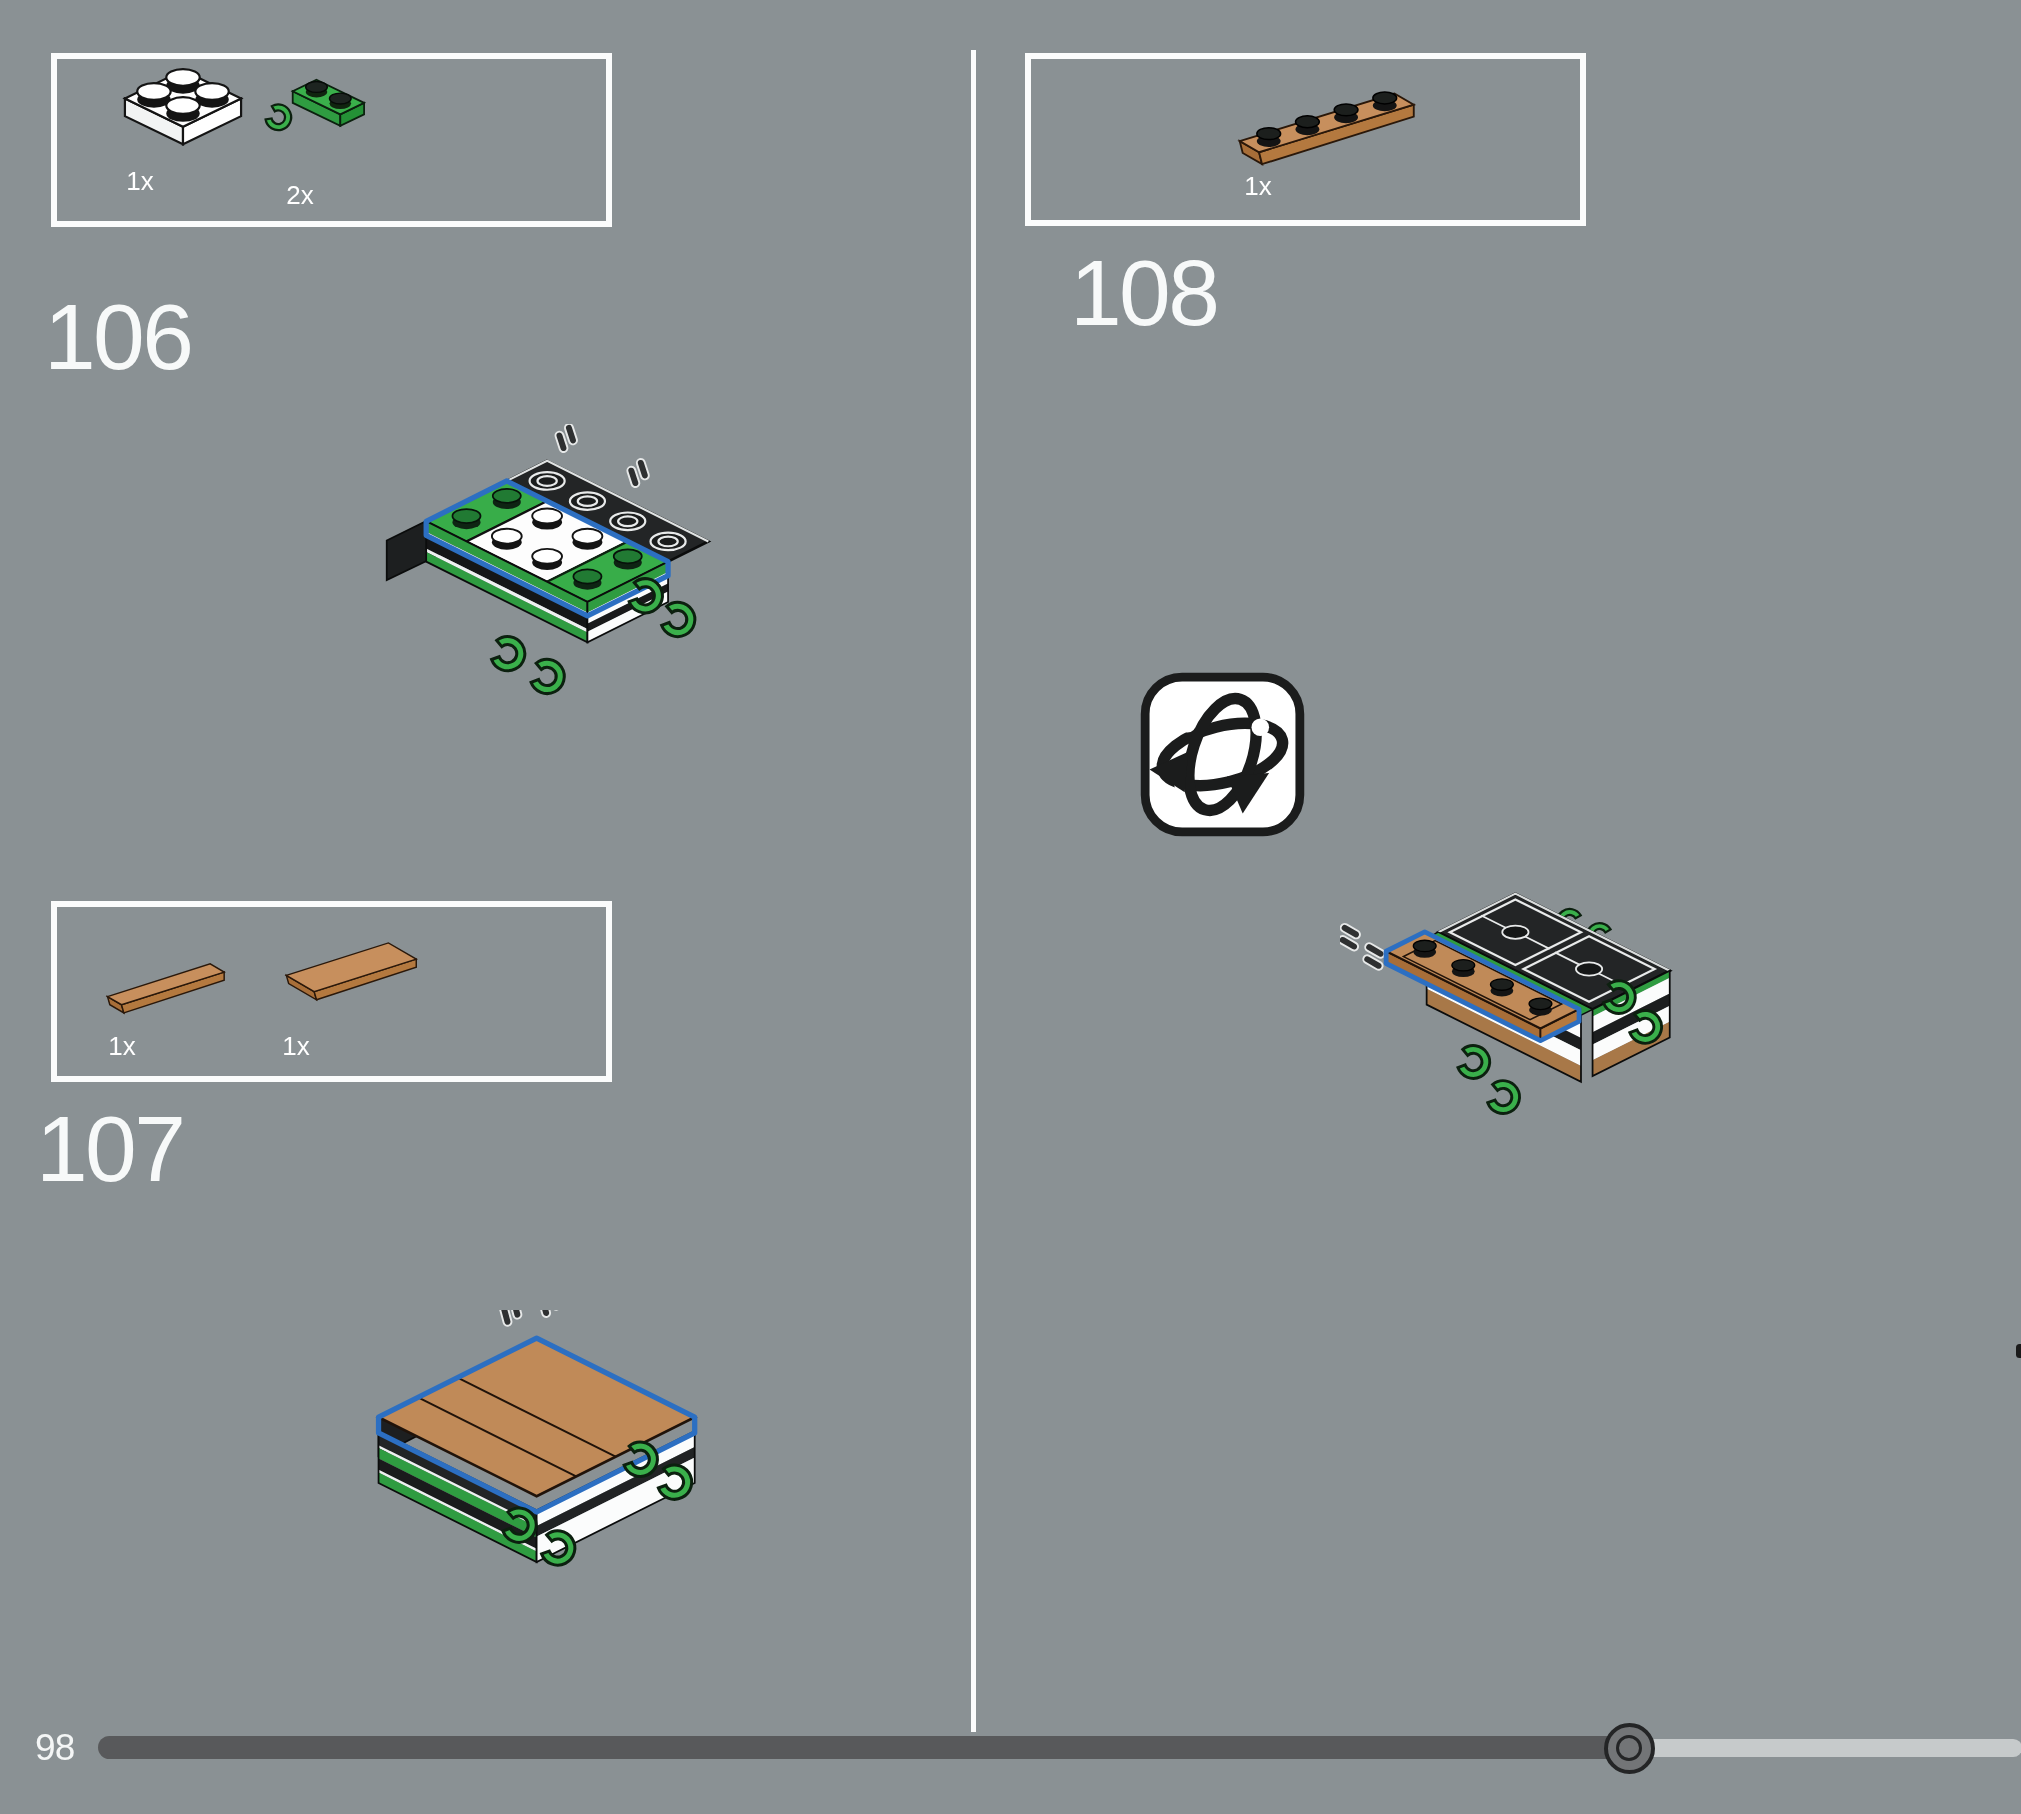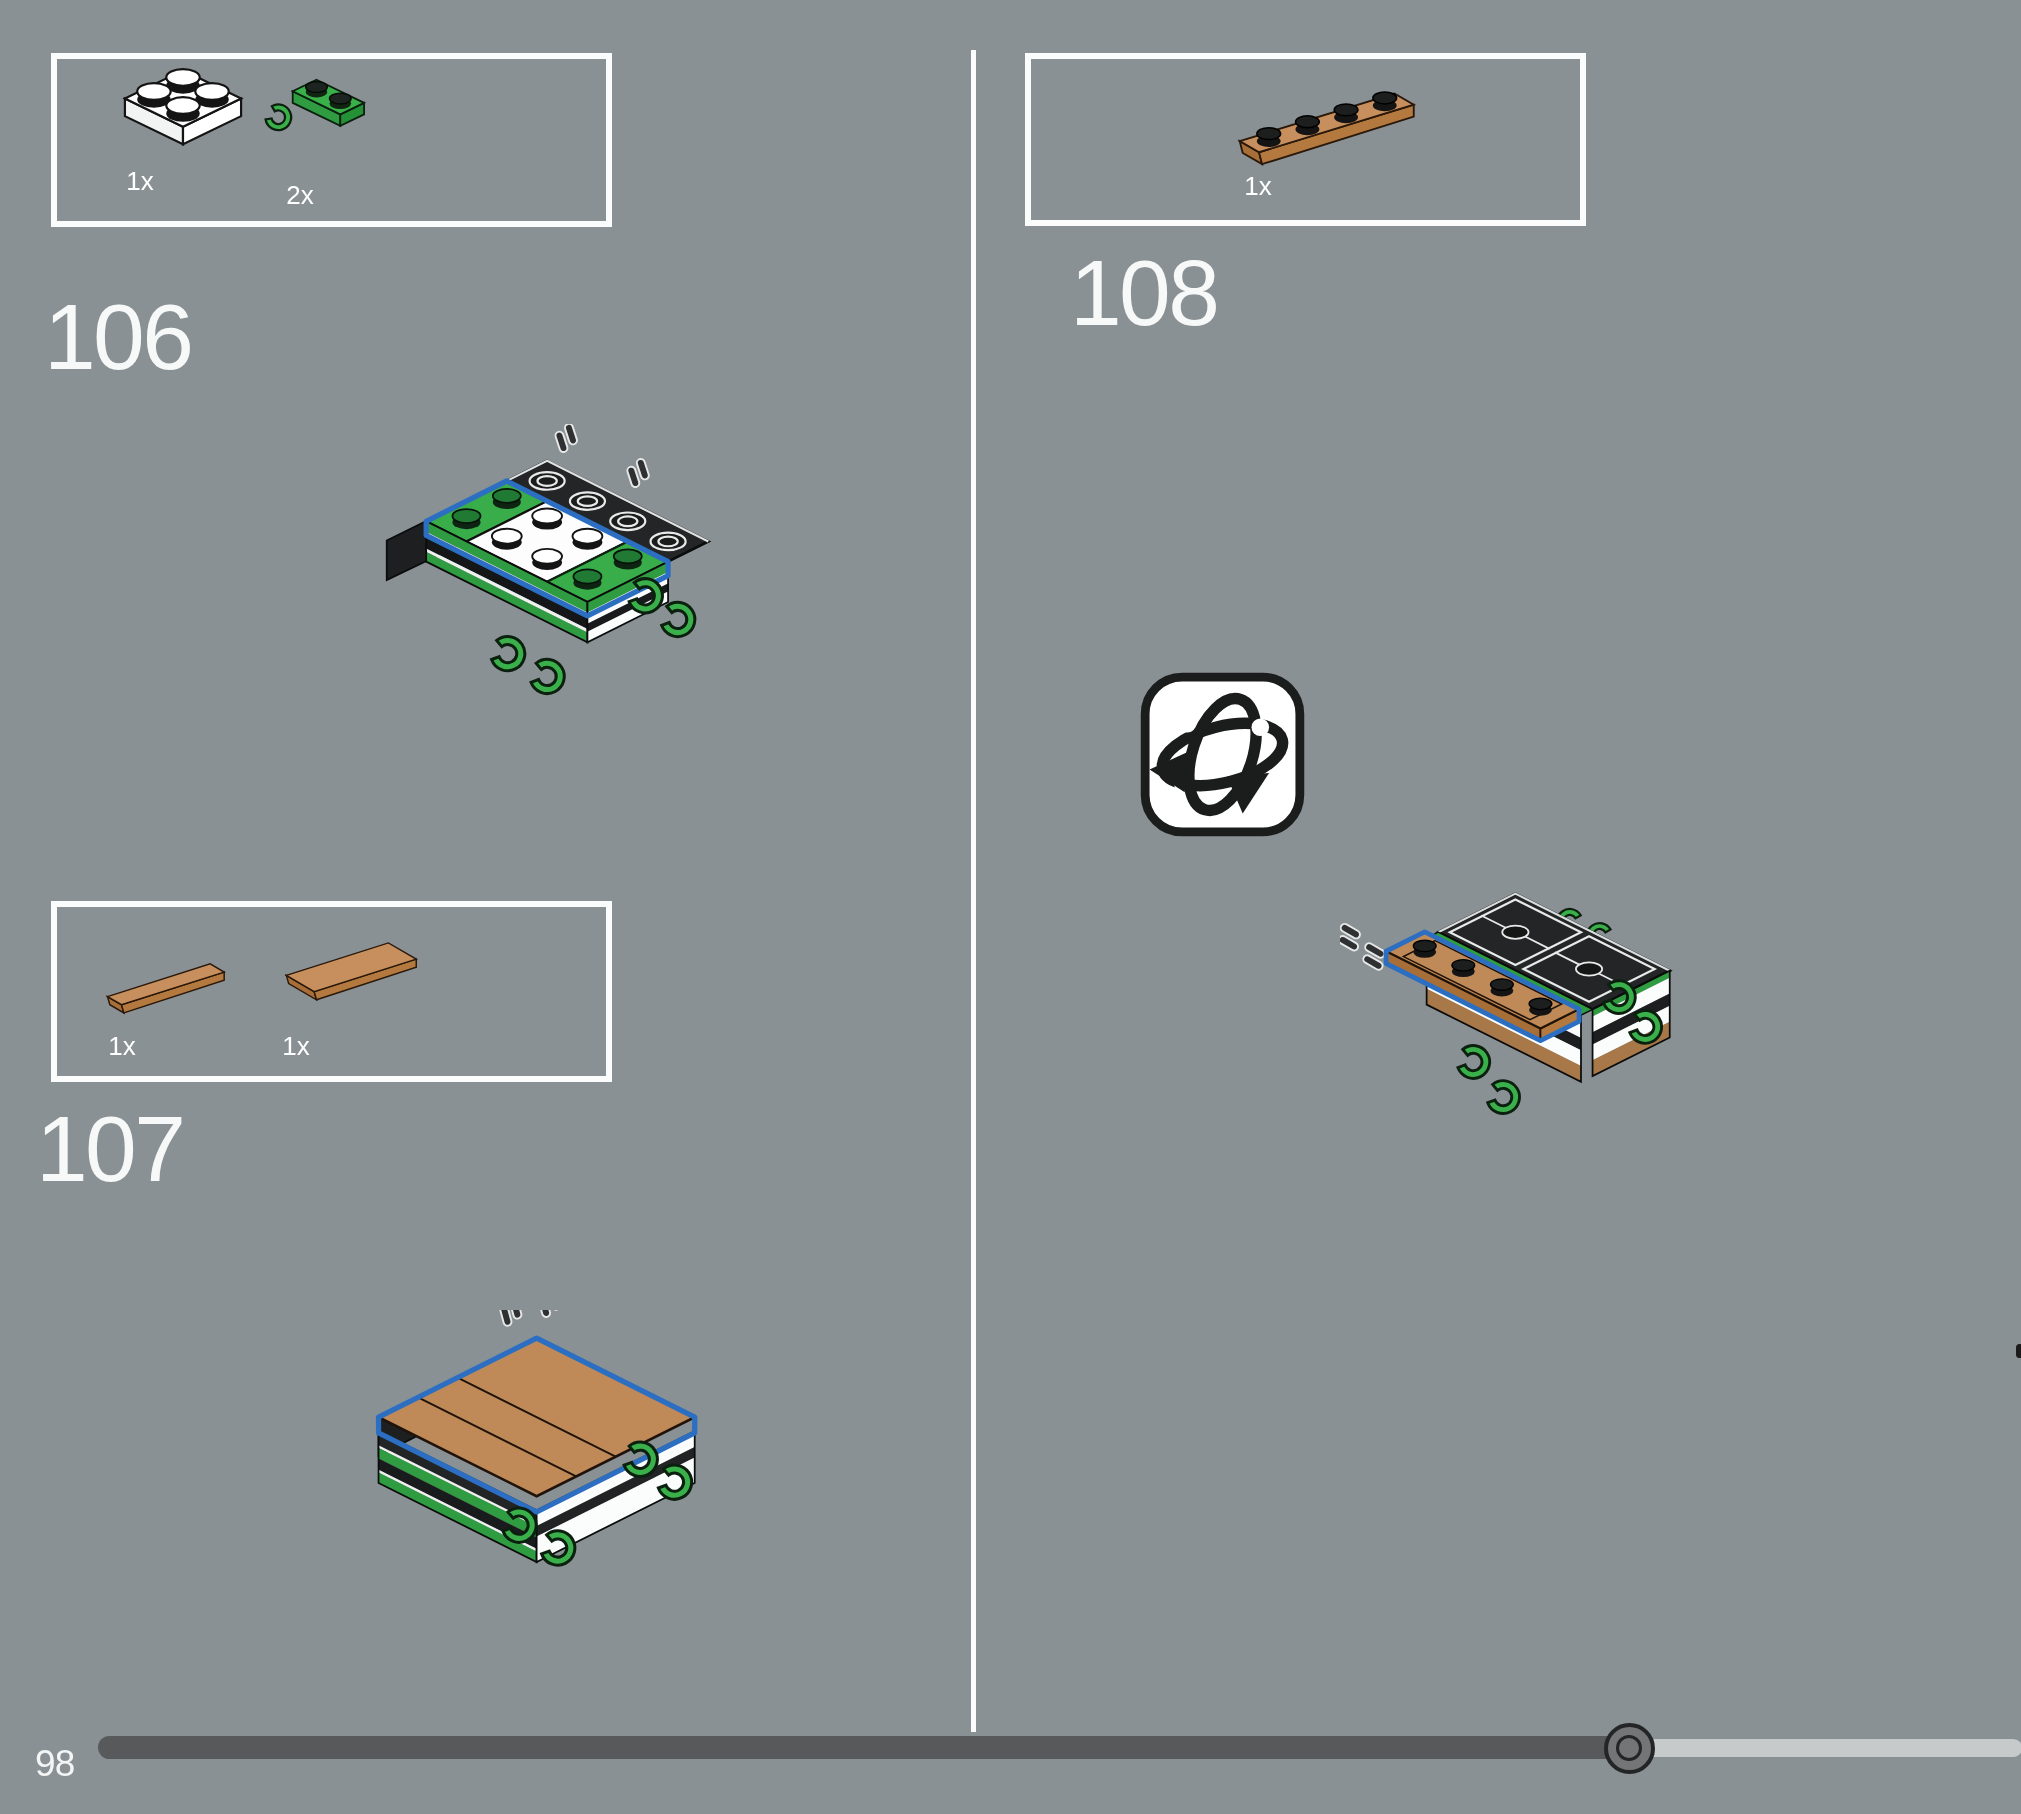--- a/index.html
+++ b/index.html
@@ -260,21 +260,21 @@
         <ellipse cx="228.6" cy="145.7" rx="13" ry="6.5" fill="#1c1f1d" stroke="#000" stroke-width="1.5"></ellipse>
     </g>
     <path d="M96.6,63.7 L272.6,151.7 L272.6,165.7 L228.6,187.7 L52.6,99.7 L52.6,85.7 Z" fill="none" stroke="#2c6fc2" stroke-width="5.5" stroke-linejoin="round"></path>
 
     <use href="#cclip" transform="translate(318,138) scale(1.1) rotate(-30)" fill="#3ab04b" stroke="#0c200f" stroke-width="3"></use>
     <use href="#cclip" transform="translate(348,172) scale(1.1) rotate(-30)" fill="#3ab04b" stroke="#0c200f" stroke-width="3"></use>
     <use href="#cclip" transform="translate(152,212) scale(1.1) rotate(-30)" fill="#3ab04b" stroke="#0c200f" stroke-width="3"></use>
     <use href="#cclip" transform="translate(186,252) scale(1.1) rotate(-30)" fill="#3ab04b" stroke="#0c200f" stroke-width="3"></use>
   </svg>
 
-  <div class="page-num" style="left:35px;top:1726px;margin-top:16px;">98</div>
+  <div class="page-num" style="left:35px;top:1726px;">98</div>
   <div class="track-filled" style="left:98px;top:1736px;width:1531px;height:23px;"></div>
   <div class="track-rest" style="left:1626px;top:1739px;width:396px;height:18.4px;"></div>
   <div class="knob" style="left:1604px;top:1723px;">
     <div class="knob-inner"></div>
   </div>
 
   <div class="edge-marker" style="left:2016px;top:1344px;width:5.3px;height:14px;"></div>
 
 </div>
 

